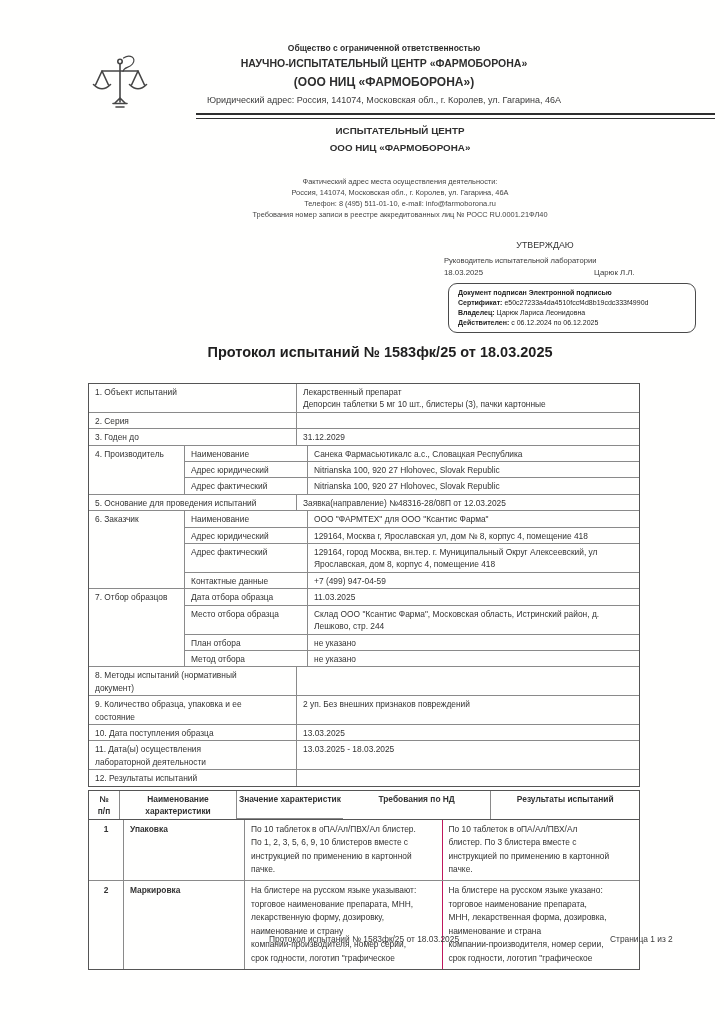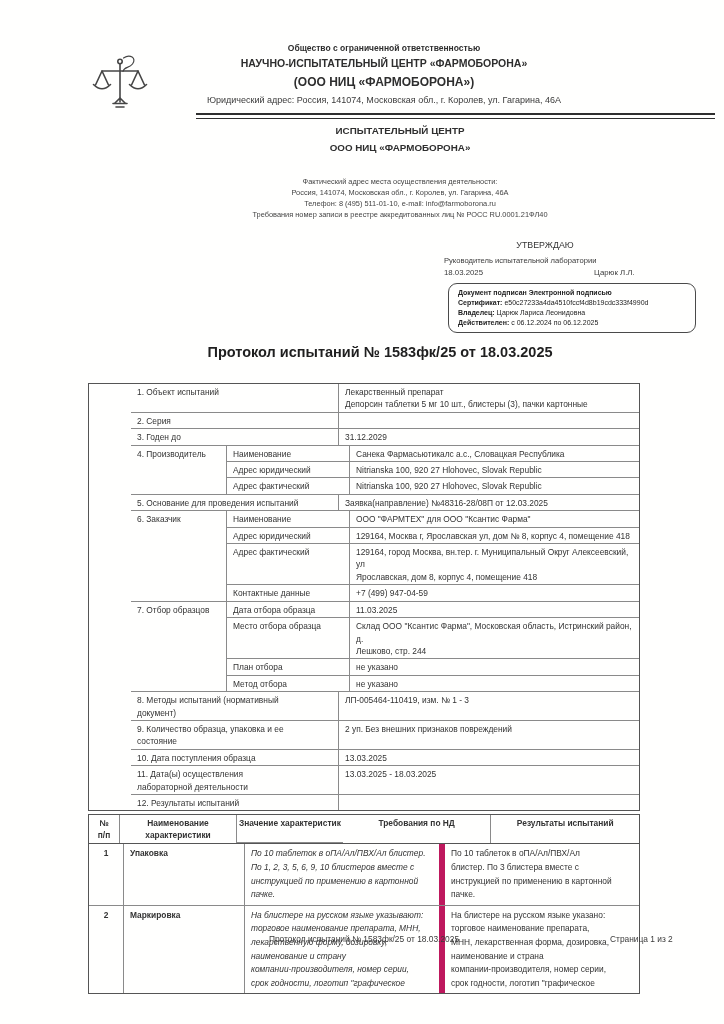--- a/index.html
+++ b/index.html
@@ -24,21 +24,21 @@
   .adate{position:absolute;left:444px;top:268px;font-size:7.8px;color:#3a3a3a;}
   .signer{position:absolute;left:594px;top:268px;font-size:7.8px;color:#3a3a3a;}
   .stamp{position:absolute;left:448px;top:283px;width:228px;height:40px;border:1.2px solid #4a4a4a;
          border-radius:9px;padding:4px 9px;font-size:7px;line-height:10px;color:#222;}
   .stamp b{font-weight:bold;}
   
   .doc-title{position:absolute;left:36px;top:344px;width:688px;text-align:center;
              font-size:14.5px;font-weight:bold;color:#1f1f1f;}
   
   .tables{position:absolute;left:88px;top:383px;width:552px;}
-  .itable{border:1.2px solid #555;font-size:8.4px;color:#333;padding-left:42px;}
+  .itable{border:1.2px solid #555;font-size:8.4px;color:#333;}
   .irow{display:flex;border-bottom:1px solid #8a8a8a;}
   .irow:last-child{border-bottom:none;}
   .cell{padding:2px 6px 1px 6px;line-height:12.4px;white-space:pre-line;}
   .ilabel{width:195px;border-right:1px solid #8a8a8a;flex:none;}
   .grp .ilabel{width:83px;}
   .subcol{flex:1;display:flex;flex-direction:column;}
   .isubrow{display:flex;border-bottom:1px solid #8a8a8a;}
   .isubrow:last-child{border-bottom:none;}
   .isublabel{width:110px;border-right:1px solid #8a8a8a;flex:none;}
   .ivalue{flex:1;}
@@ -50,21 +50,21 @@
   .rgroup{flex:1;display:flex;flex-direction:row;}
   .rgtop{border-bottom:1px solid #8a8a8a;padding:2px;line-height:13px;}
   .rgbot{display:flex;flex:1;}
   .rgcell{flex:1;padding:2px;line-height:13px;}
   .rgcell + .rgcell{border-left:1px solid #8a8a8a;}
   .rrow{display:flex;border-bottom:1px solid #8a8a8a;}
   .rrow:last-child{border-bottom:none;}
   .rrow .rc{line-height:13.6px;padding:3px 6px;text-align:left;}
   .rrow .cnum{text-align:center;font-weight:bold;}
   .rrow .cname{font-weight:bold;}
-  .creq{flex:1;border-right:6px solid #be185d;font-style:italic;}
+  .creq{flex:1;border-right:1px solid #be185d;}
   .cres{flex:1;}
   
   .foot-doc{position:absolute;left:88px;top:934px;width:552px;text-align:center;font-size:8.4px;color:#3a3a3a;}
   .foot-page{position:absolute;left:610px;top:934px;font-size:8.4px;color:#3a3a3a;}
 </style>
 </head>
 <body>
 
 <div class="page">
 
@@ -192,21 +192,20 @@
           </div>
           <div class="isubrow">
             <div class="cell isublabel">Метод отбора</div>
             <div class="cell ivalue">не указано</div>
           </div>
         </div>
       </div>
       <div class="irow">
         <div class="cell ilabel">8. Методы испытаний (нормативный
 документ)</div>
-        <div class="cell ivalue">ЛП-005464-110419, изм. № 1 - 3</div>
       </div>
       <div class="irow">
         <div class="cell ilabel">9. Количество образца, упаковка и ее
 состояние</div>
         <div class="cell ivalue">2 уп. Без внешних признаков повреждений</div>
       </div>
       <div class="irow">
         <div class="cell ilabel">10. Дата поступления образца</div>
         <div class="cell ivalue">13.03.2025</div>
       </div>

